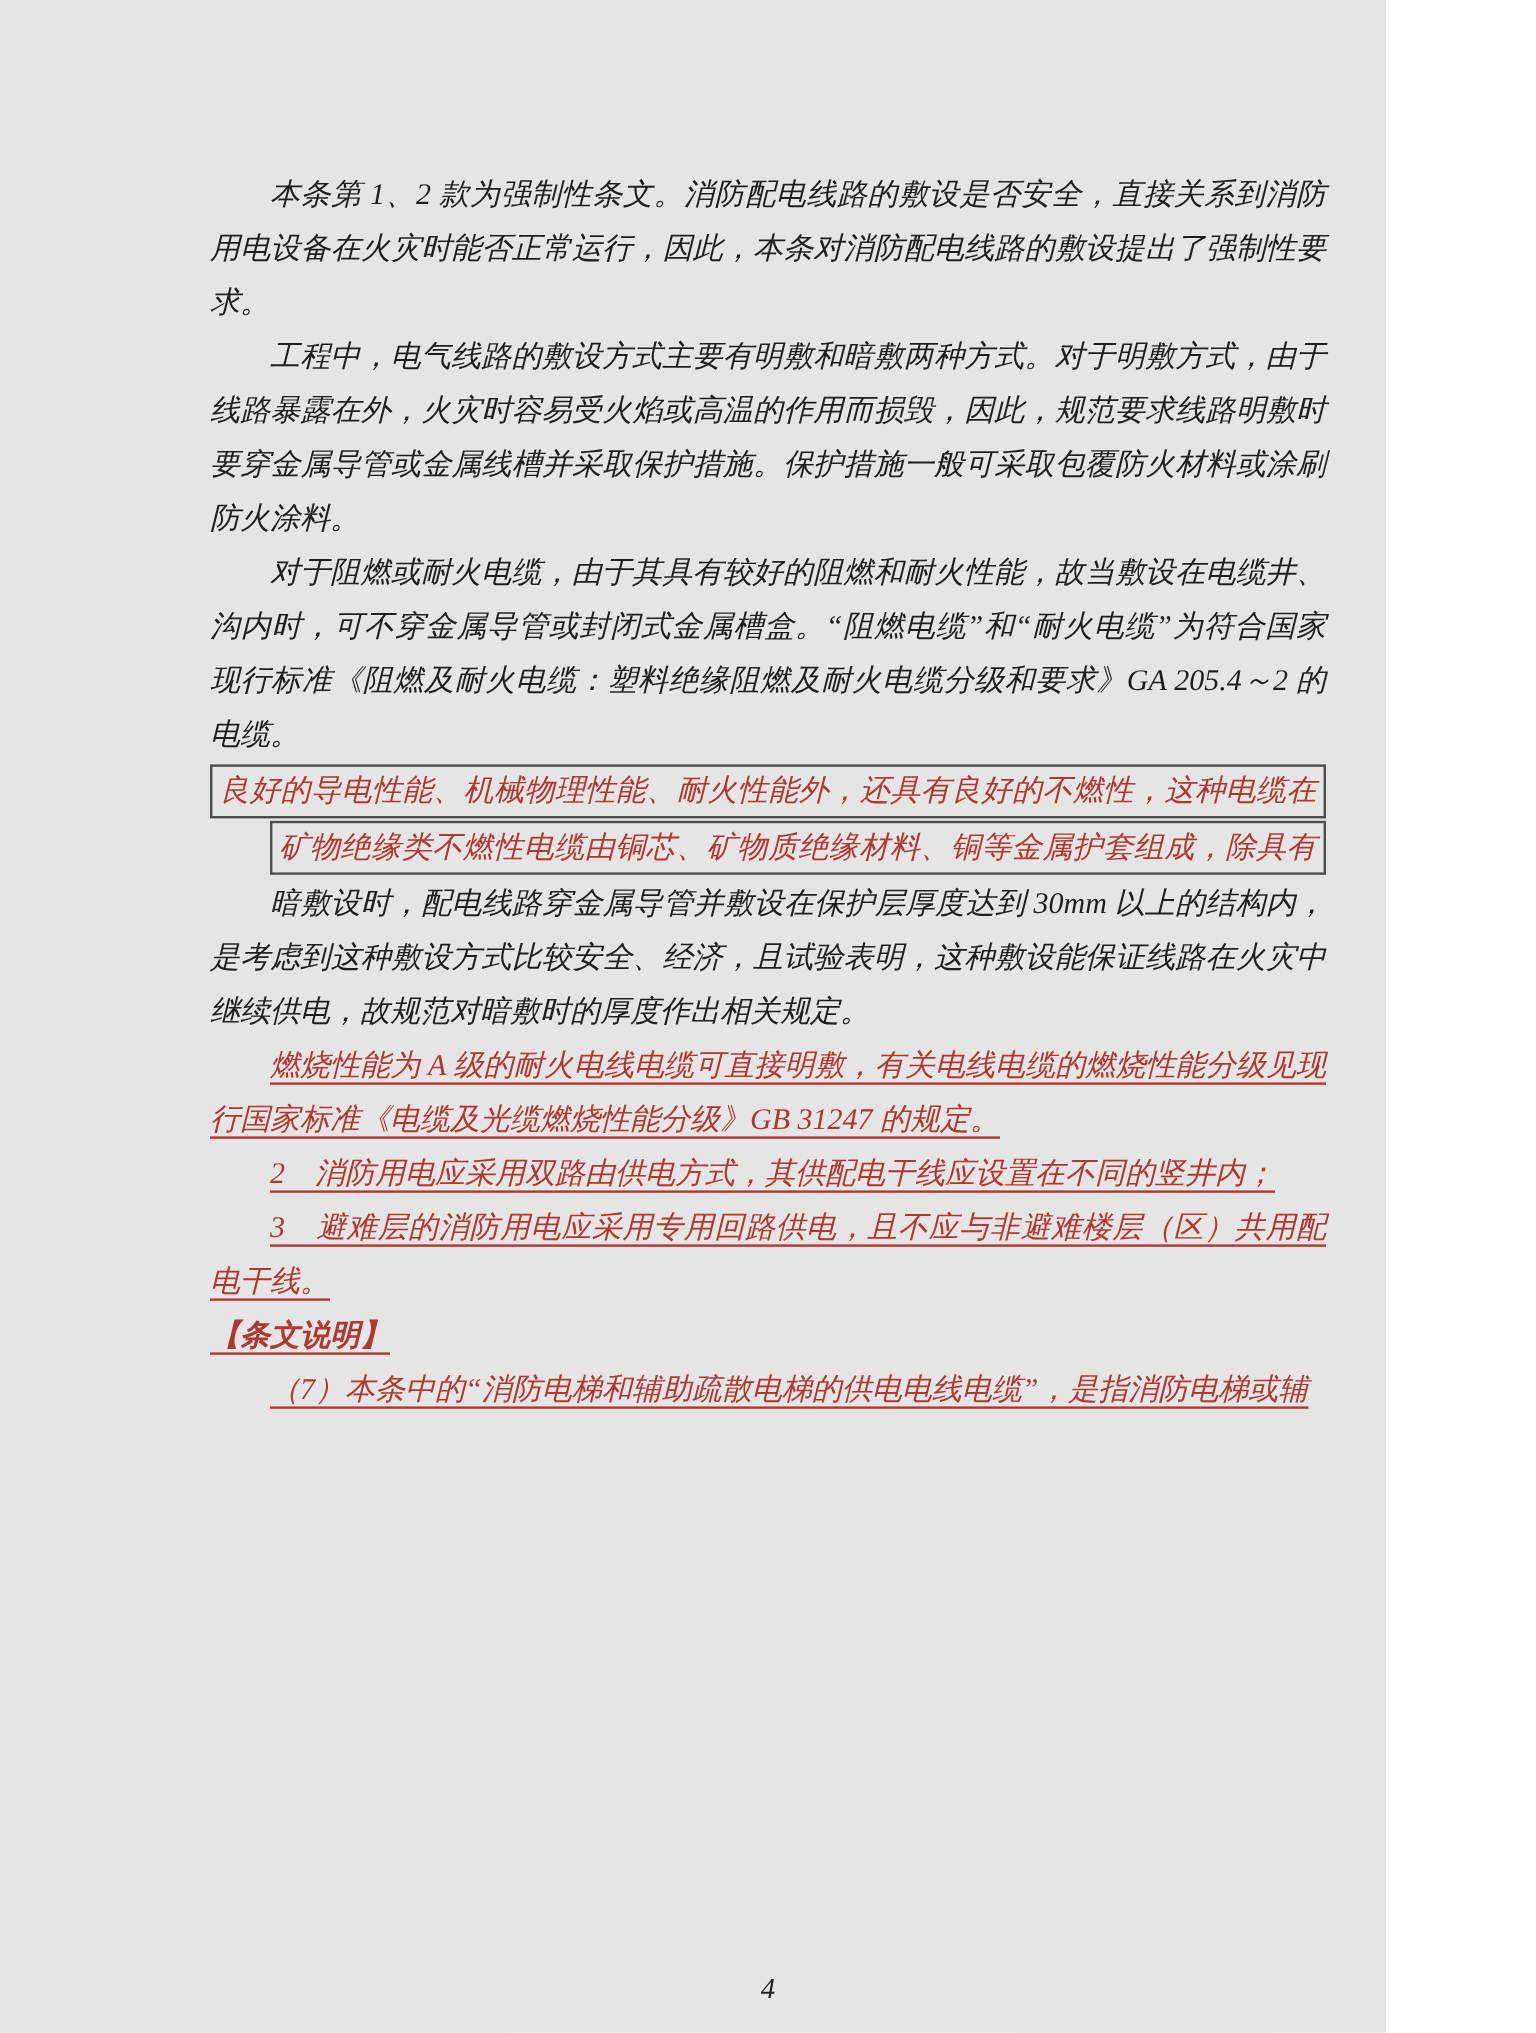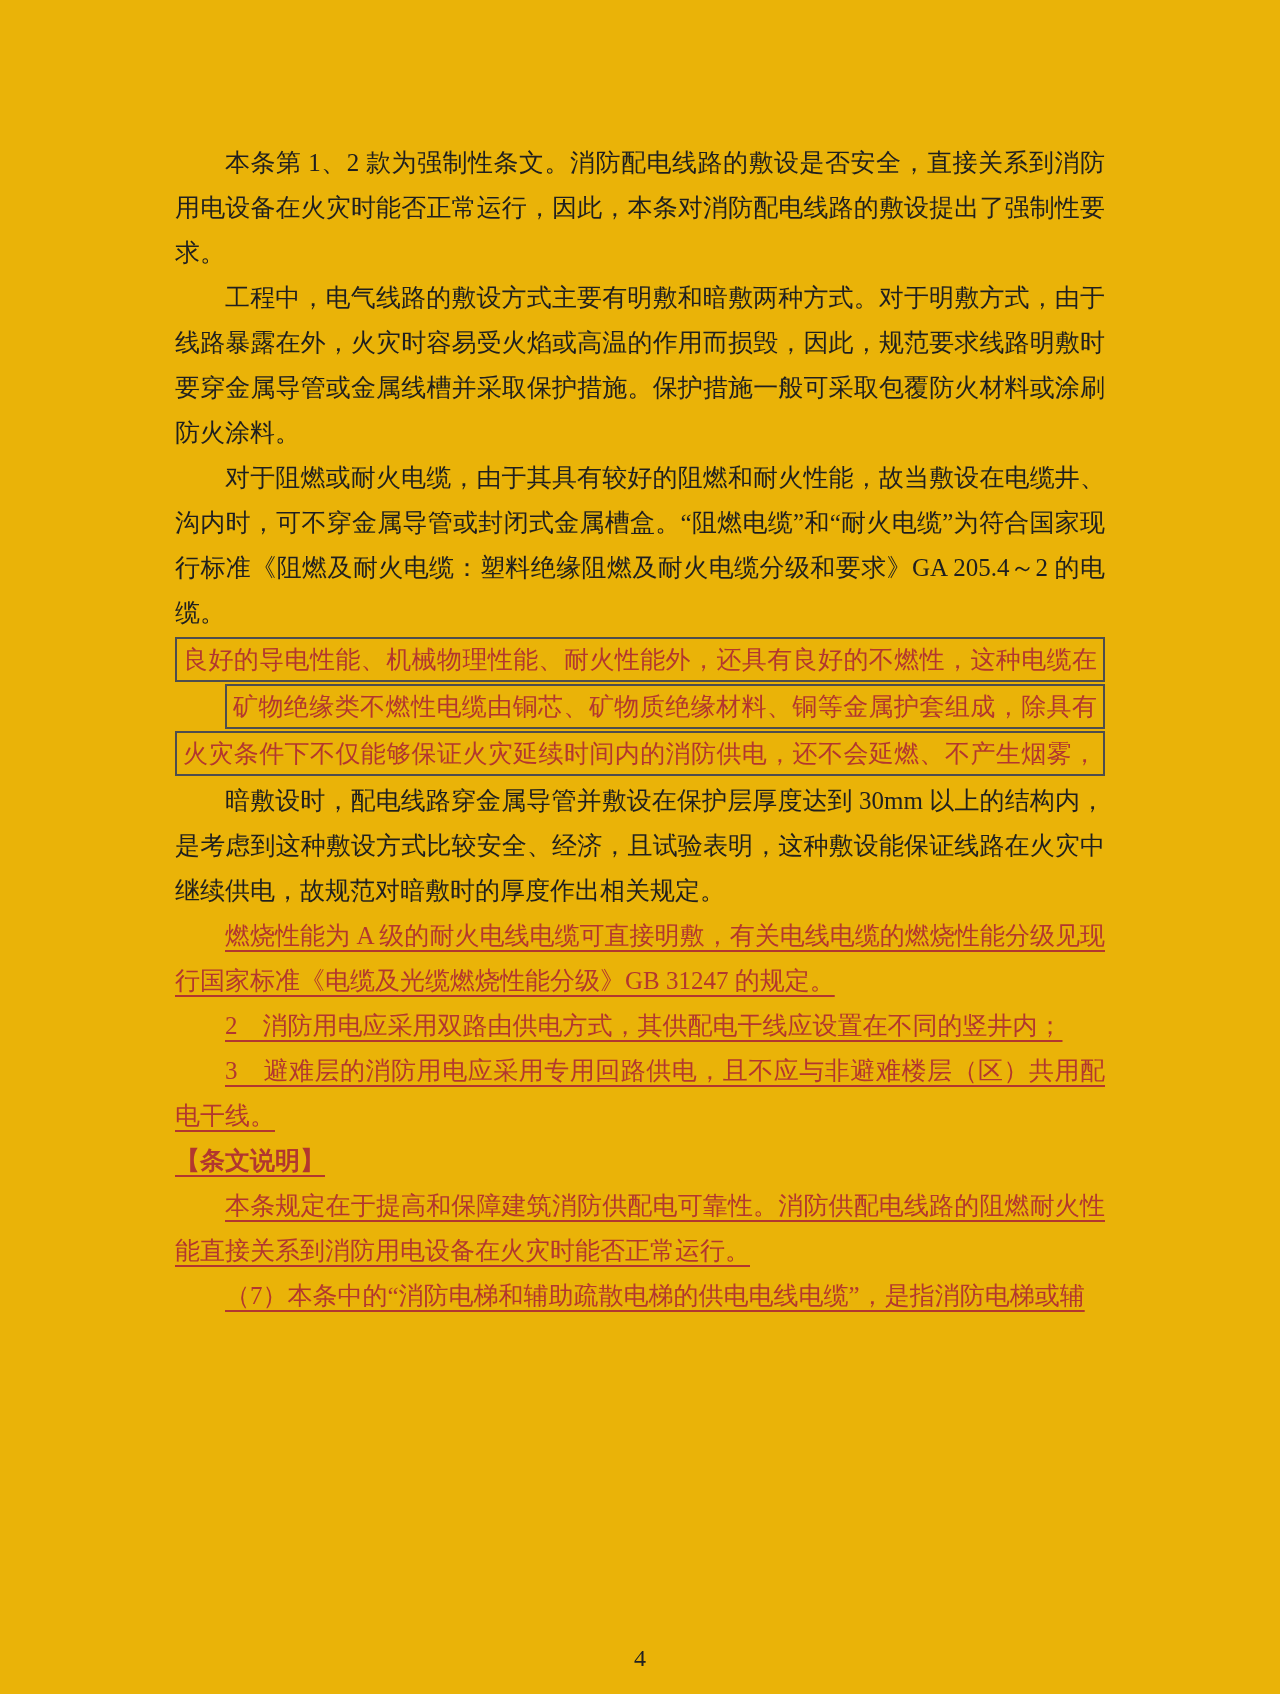--- a/index.html
+++ b/index.html
@@ -1,23 +1,24 @@
 <!DOCTYPE html>
 <html lang="zh"><head>
 <meta charset="utf-8">
 <style>
   html,body { margin:0; padding:0; background:#ffffff; }
   .page {
     position:relative;
-    width:1280px;
+    width:1155px;
     height:1694px;
-    background:#eab308;
+    background:#e5e5e5;
     overflow:hidden;
     font-family:"Liberation Serif","DejaVu Serif",serif;
     color:#1f1f1f;
+    font-style:italic;
   }
   .content {
     position:absolute;
     left:175px;
     top:140px;
     width:930px;
     font-size:25px;
     line-height:45px;
     text-align:justify;
     text-justify:inter-ideograph;
@@ -61,35 +62,33 @@
 
     <p class="para">本条第 1、2 款为强制性条文。消防配电线路的敷设是否安全，直接关系到消防用电设备在火灾时能否正常运行，因此，本条对消防配电线路的敷设提出了强制性要求。</p>
 
     <p class="para">工程中，电气线路的敷设方式主要有明敷和暗敷两种方式。对于明敷方式，由于线路暴露在外，火灾时容易受火焰或高温的作用而损毁，因此，规范要求线路明敷时要穿金属导管或金属线槽并采取保护措施。保护措施一般可采取包覆防火材料或涂刷防火涂料。</p>
 
     <p class="para">对于阻燃或耐火电缆，由于其具有较好的阻燃和耐火性能，故当敷设在电缆井、沟内时，可不穿金属导管或封闭式金属槽盒。“阻燃电缆”和“耐火电缆”为符合国家现行标准《阻燃及耐火电缆：塑料绝缘阻燃及耐火电缆分级和要求》GA 205.4～2 的电缆。</p>
 
     <div class="boxed-group">
       <div class="boxed-line">良好的导电性能、机械物理性能、耐火性能外，还具有良好的不燃性，这种电缆在</div>
       <div class="boxed-line boxed-first">矿物绝缘类不燃性电缆由铜芯、矿物质绝缘材料、铜等金属护套组成，除具有</div>
-      <div class="boxed-line">火灾条件下不仅能够保证火灾延续时间内的消防供电，还不会延燃、不产生烟雾，</div>
     </div>
 
     <p class="para">暗敷设时，配电线路穿金属导管并敷设在保护层厚度达到 30mm 以上的结构内，是考虑到这种敷设方式比较安全、经济，且试验表明，这种敷设能保证线路在火灾中继续供电，故规范对暗敷时的厚度作出相关规定。</p>
 
     <p class="para red">燃烧性能为 A 级的耐火电线电缆可直接明敷，有关电线电缆的燃烧性能分级见现行国家标准《电缆及光缆燃烧性能分级》GB 31247 的规定。</p>
 
 
 
     <p class="para red">2　消防用电应采用双路由供电方式，其供配电干线应设置在不同的竖井内；</p>
 
     <p class="para red">3　避难层的消防用电应采用专用回路供电，且不应与非避难楼层（区）共用配电干线。</p>
 
     <p class="para no-indent red red-bold">【条文说明】</p>
 
-    <p class="para red">本条规定在于提高和保障建筑消防供配电可靠性。消防供配电线路的阻燃耐火性能直接关系到消防用电设备在火灾时能否正常运行。</p>
 
     <p class="para red">（7）本条中的“消防电梯和辅助疏散电梯的供电电线电缆”，是指消防电梯或辅</p>
 
   </div>
 
   <div class="page-num">4</div>
 </div>
 
 </body></html>

